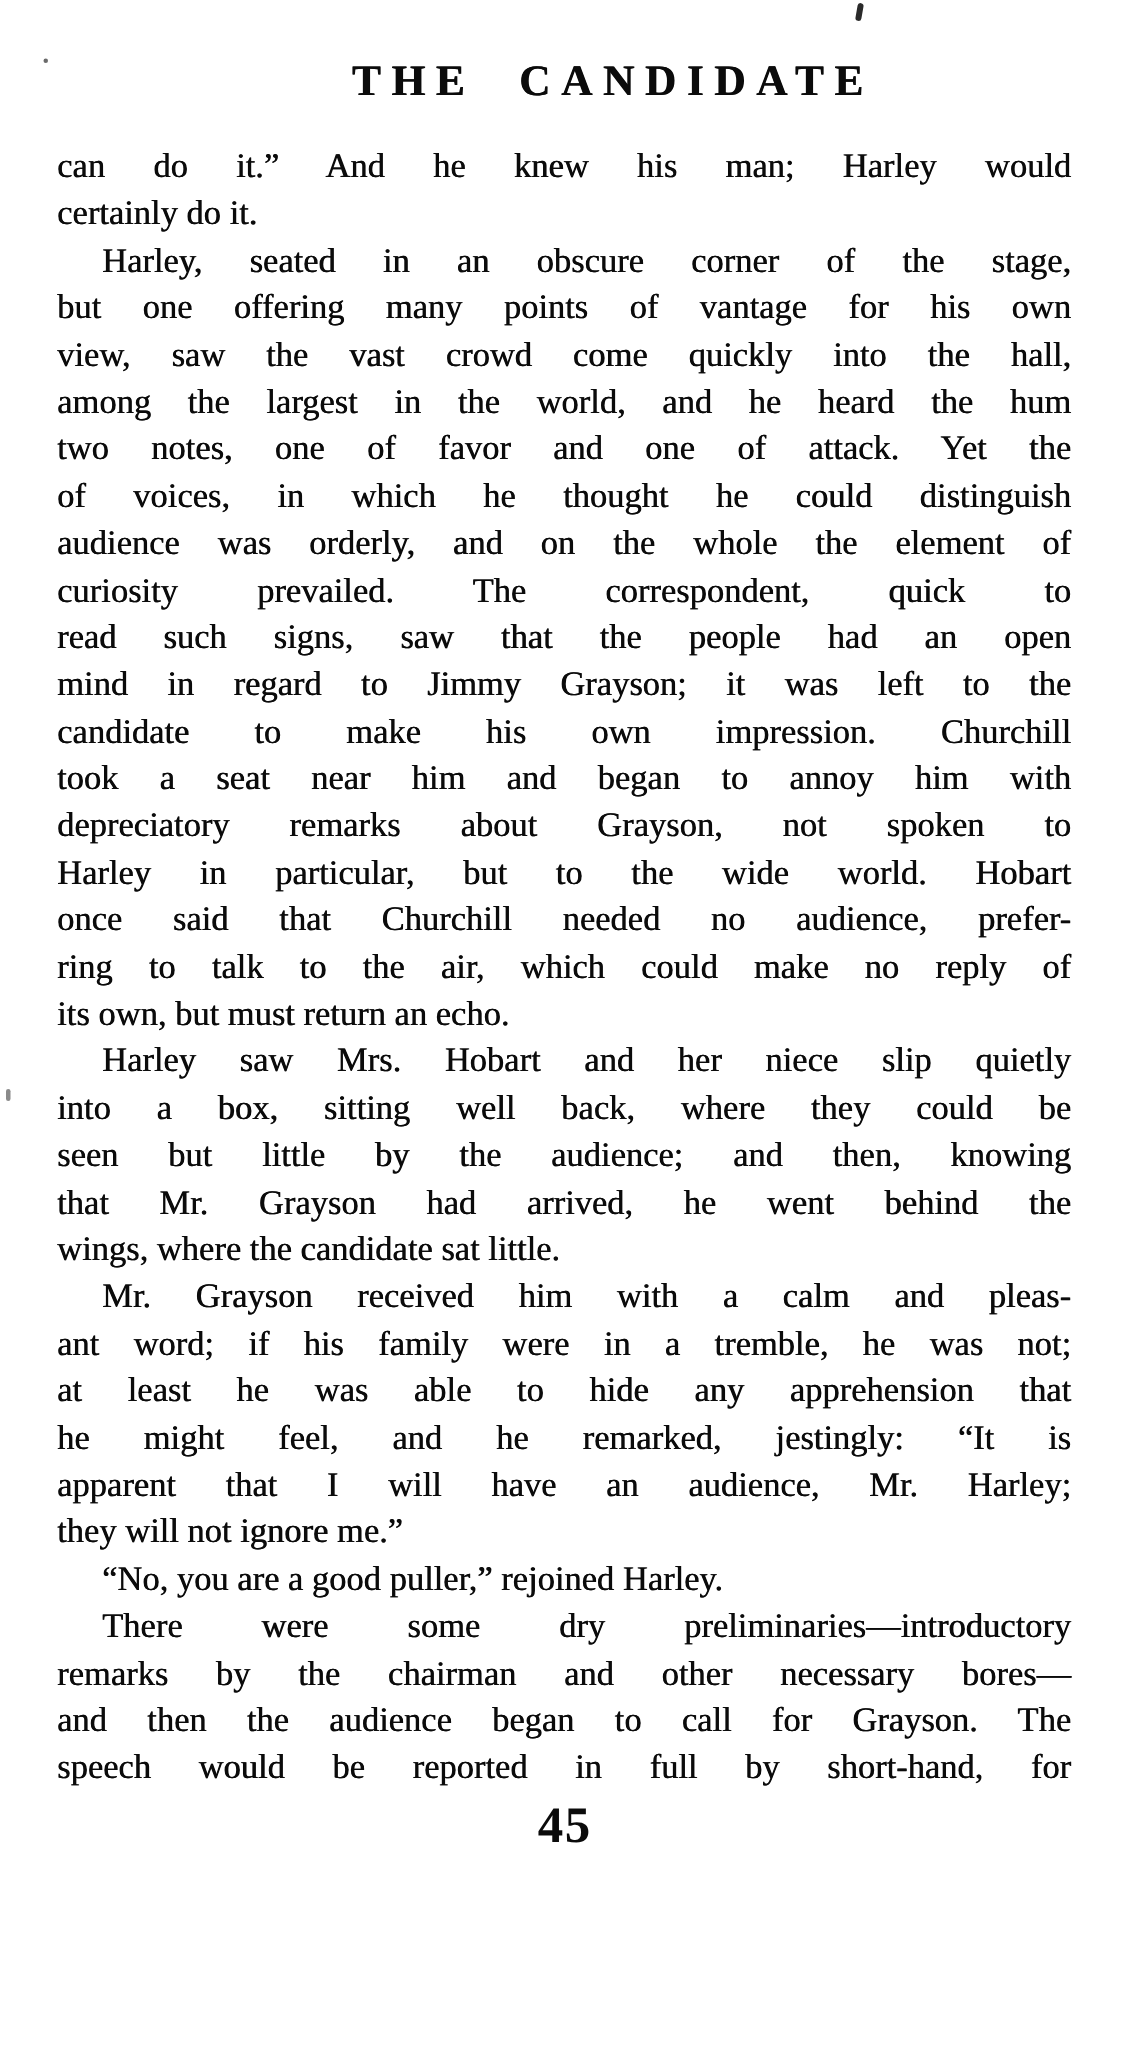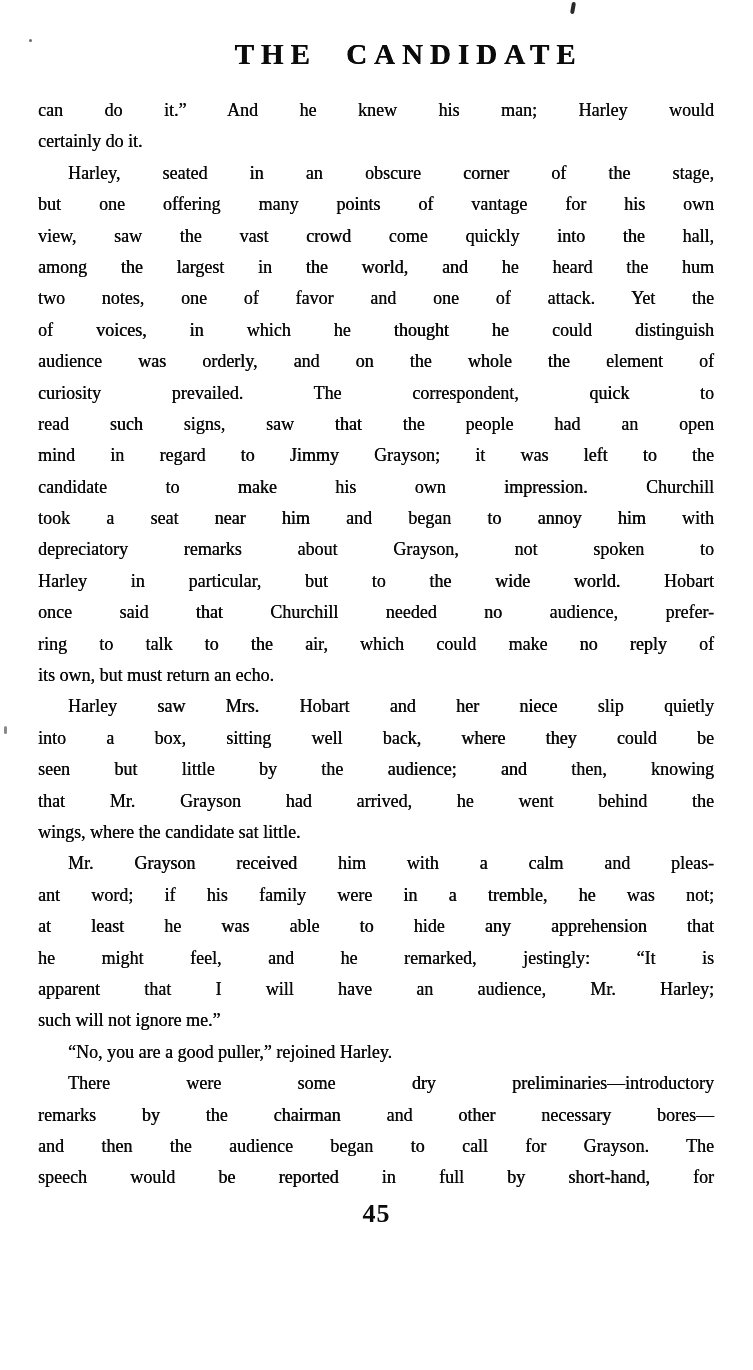--- a/index.html
+++ b/index.html
@@ -28,21 +28,21 @@
     word-spacing: 15px;
     text-shadow: 0.4px 0.3px 0 #0b0b0b;
     white-space: nowrap;
     margin-left: 32px;
   }
   .text-block {
     position: absolute;
     top: 95px;
     left: 38px;
     width: 676px;
-    font-size: 18px;
+    font-size: 23px;
     line-height: 31.4px;
     text-shadow: 0.35px 0.2px 0 #0b0b0b;
   }
   .line {
     height: 31.4px;
     text-align: justify;
     text-align-last: justify;
     text-justify: inter-word;
     white-space: normal;
     overflow: visible;
@@ -51,21 +51,21 @@
   .line.short {
     text-align: left;
     text-align-last: left;
   }
   .page-number {
     position: absolute;
     top: 1199px;
     left: 0;
     width: 753px;
     text-align: center;
-    font-size: 26px;
+    font-size: 34px;
     font-weight: bold;
     letter-spacing: 1px;
   }
   .speck {
     position: absolute;
     background: #2a2a2a;
   }
   .speck.s1 {
     top: 2px; left: 571px;
     width: 4px; height: 12px;
@@ -118,21 +118,21 @@
       <div class="line indent">Harley saw Mrs. Hobart and her niece slip quietly</div>
       <div class="line">into a box, sitting well back, where they could be</div>
       <div class="line">seen but little by the audience; and then, knowing</div>
       <div class="line">that Mr. Grayson had arrived, he went behind the</div>
       <div class="line short">wings, where the candidate sat little.</div>
       <div class="line indent">Mr. Grayson received him with a calm and pleas-</div>
       <div class="line">ant word; if his family were in a tremble, he was not;</div>
       <div class="line">at least he was able to hide any apprehension that</div>
       <div class="line">he might feel, and he remarked, jestingly: “It is</div>
       <div class="line">apparent that I will have an audience, Mr. Harley;</div>
-      <div class="line short">such will not ignore me.”</div>
+      <div class="line short">they will not ignore me.”</div>
       <div class="line indent short">“No, you are a good puller,” rejoined Harley.</div>
       <div class="line indent">There were some dry preliminaries—introductory</div>
       <div class="line">remarks by the chairman and other necessary bores—</div>
       <div class="line">and then the audience began to call for Grayson. The</div>
       <div class="line">speech would be reported in full by short-hand, for</div>
     </div>
 
   <div class="page-number">45</div>
 </div>
 

